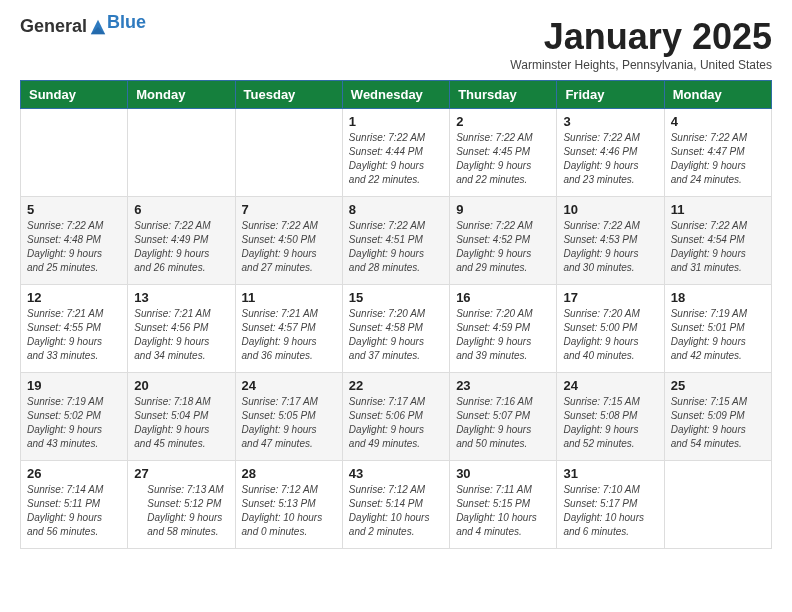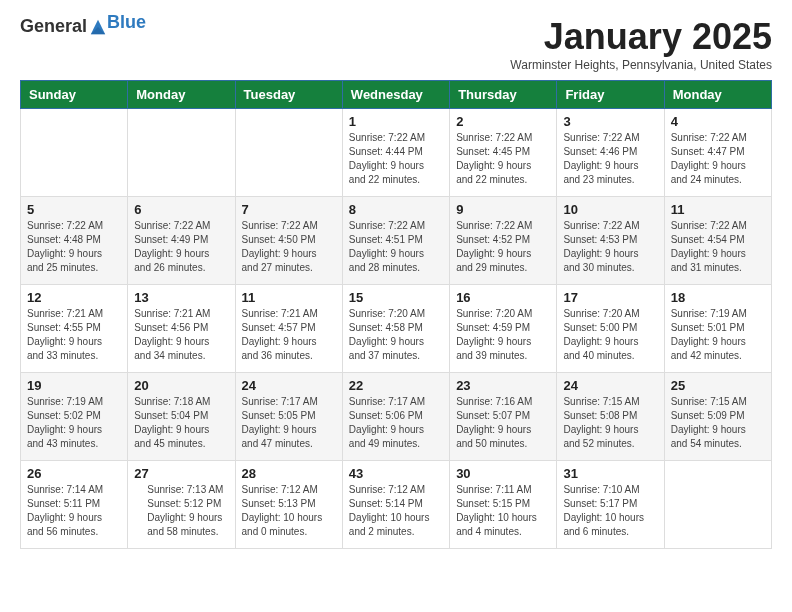--- a/index.html
+++ b/index.html
@@ -86,20 +86,21 @@
       font-size: 13px;
       font-weight: bold;
       color: #222;
       display: block;
       margin-bottom: 2px;
     }
     .day-info {
       font-size: 10px;
       color: #444;
       line-height: 1.4;
+      font-style: italic;
     }
     .empty-cell {
       background: #fff !important;
     }
   </style>
 </head>
 <body>
 
 <div class="header">
   <div class="logo">

